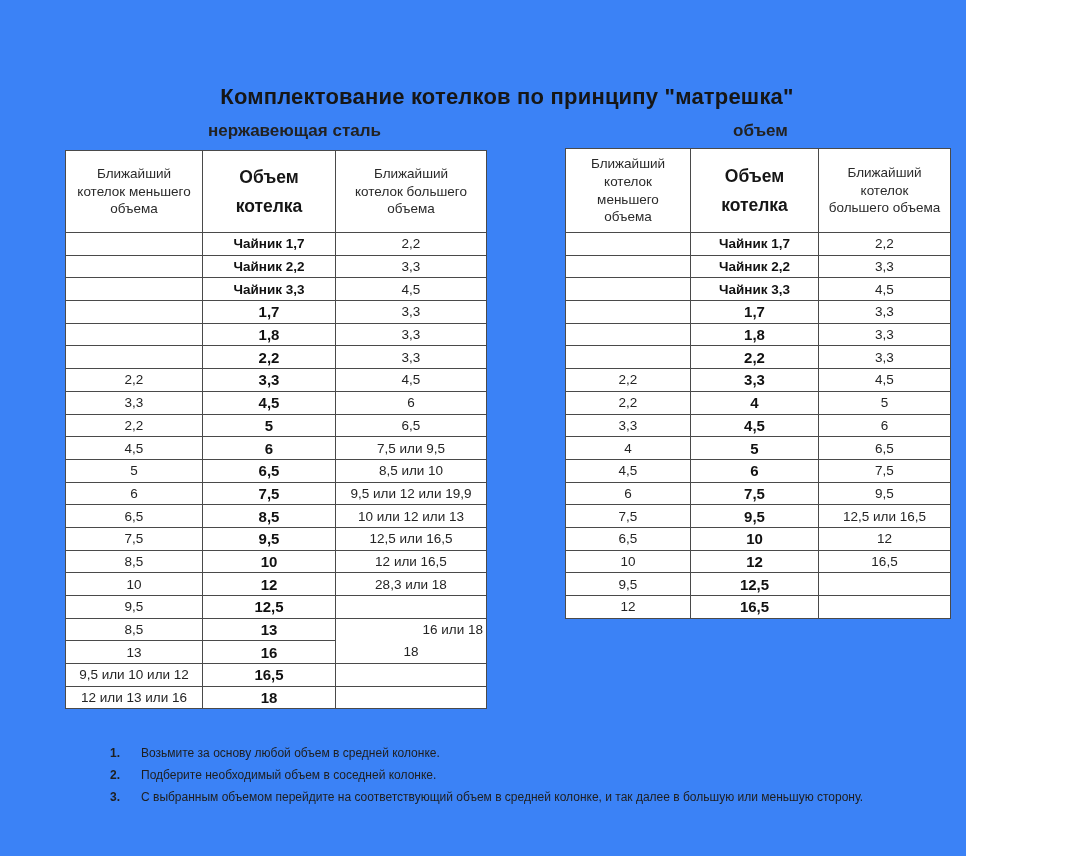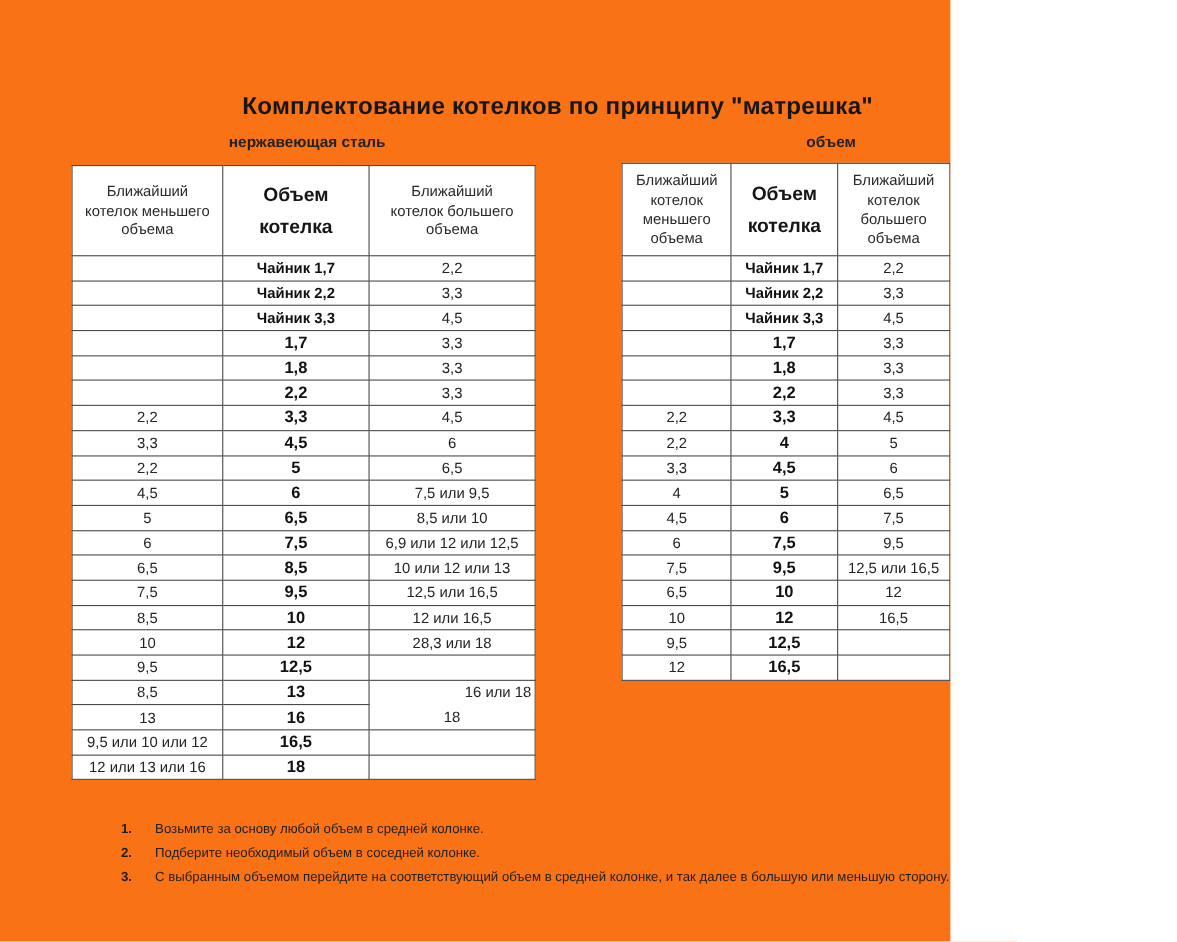--- a/index.html
+++ b/index.html
@@ -4,40 +4,40 @@
 <style>
   html, body {
     margin: 0;
     padding: 0;
     background: #ffffff;
     font-family: "Liberation Sans", "DejaVu Sans", sans-serif;
     color: #1c1c1c;
   }
   .page {
     position: relative;
-    width: 864px;
+    width: 966px;
     height: 856px;
-    background: #f97316;
+    background: #3b82f6;
     overflow: hidden;
   }
   .title {
     position: absolute;
     top: 84px;
     left: 0;
     width: 1014px;
     margin: 0;
     text-align: center;
     font-size: 22px;
     font-weight: bold;
     color: #161616;
     letter-spacing: 0.2px;
   }
   .subtitle {
     position: absolute;
-    font-size: 14px;
+    font-size: 17px;
     font-weight: bold;
     color: #222222;
   }
   #sub0 { left: 208px; top: 121px; }
   #sub1 { left: 733px; top: 121px; }
 
   table.tbl {
     position: absolute;
     border-collapse: collapse;
     table-layout: fixed;
@@ -188,21 +188,21 @@
           <td class="side">7,5 или 9,5</td>
         </tr>
         <tr>
           <td class="side">5</td>
           <td class="mid">6,5</td>
           <td class="side">8,5 или 10</td>
         </tr>
         <tr>
           <td class="side">6</td>
           <td class="mid">7,5</td>
-          <td class="side">6,9 или 12 или 12,5</td>
+          <td class="side">9,5 или 12 или 19,9</td>
         </tr>
         <tr>
           <td class="side">6,5</td>
           <td class="mid">8,5</td>
           <td class="side">10 или 12 или 13</td>
         </tr>
         <tr>
           <td class="side">7,5</td>
           <td class="mid">9,5</td>
           <td class="side">12,5 или 16,5</td>

